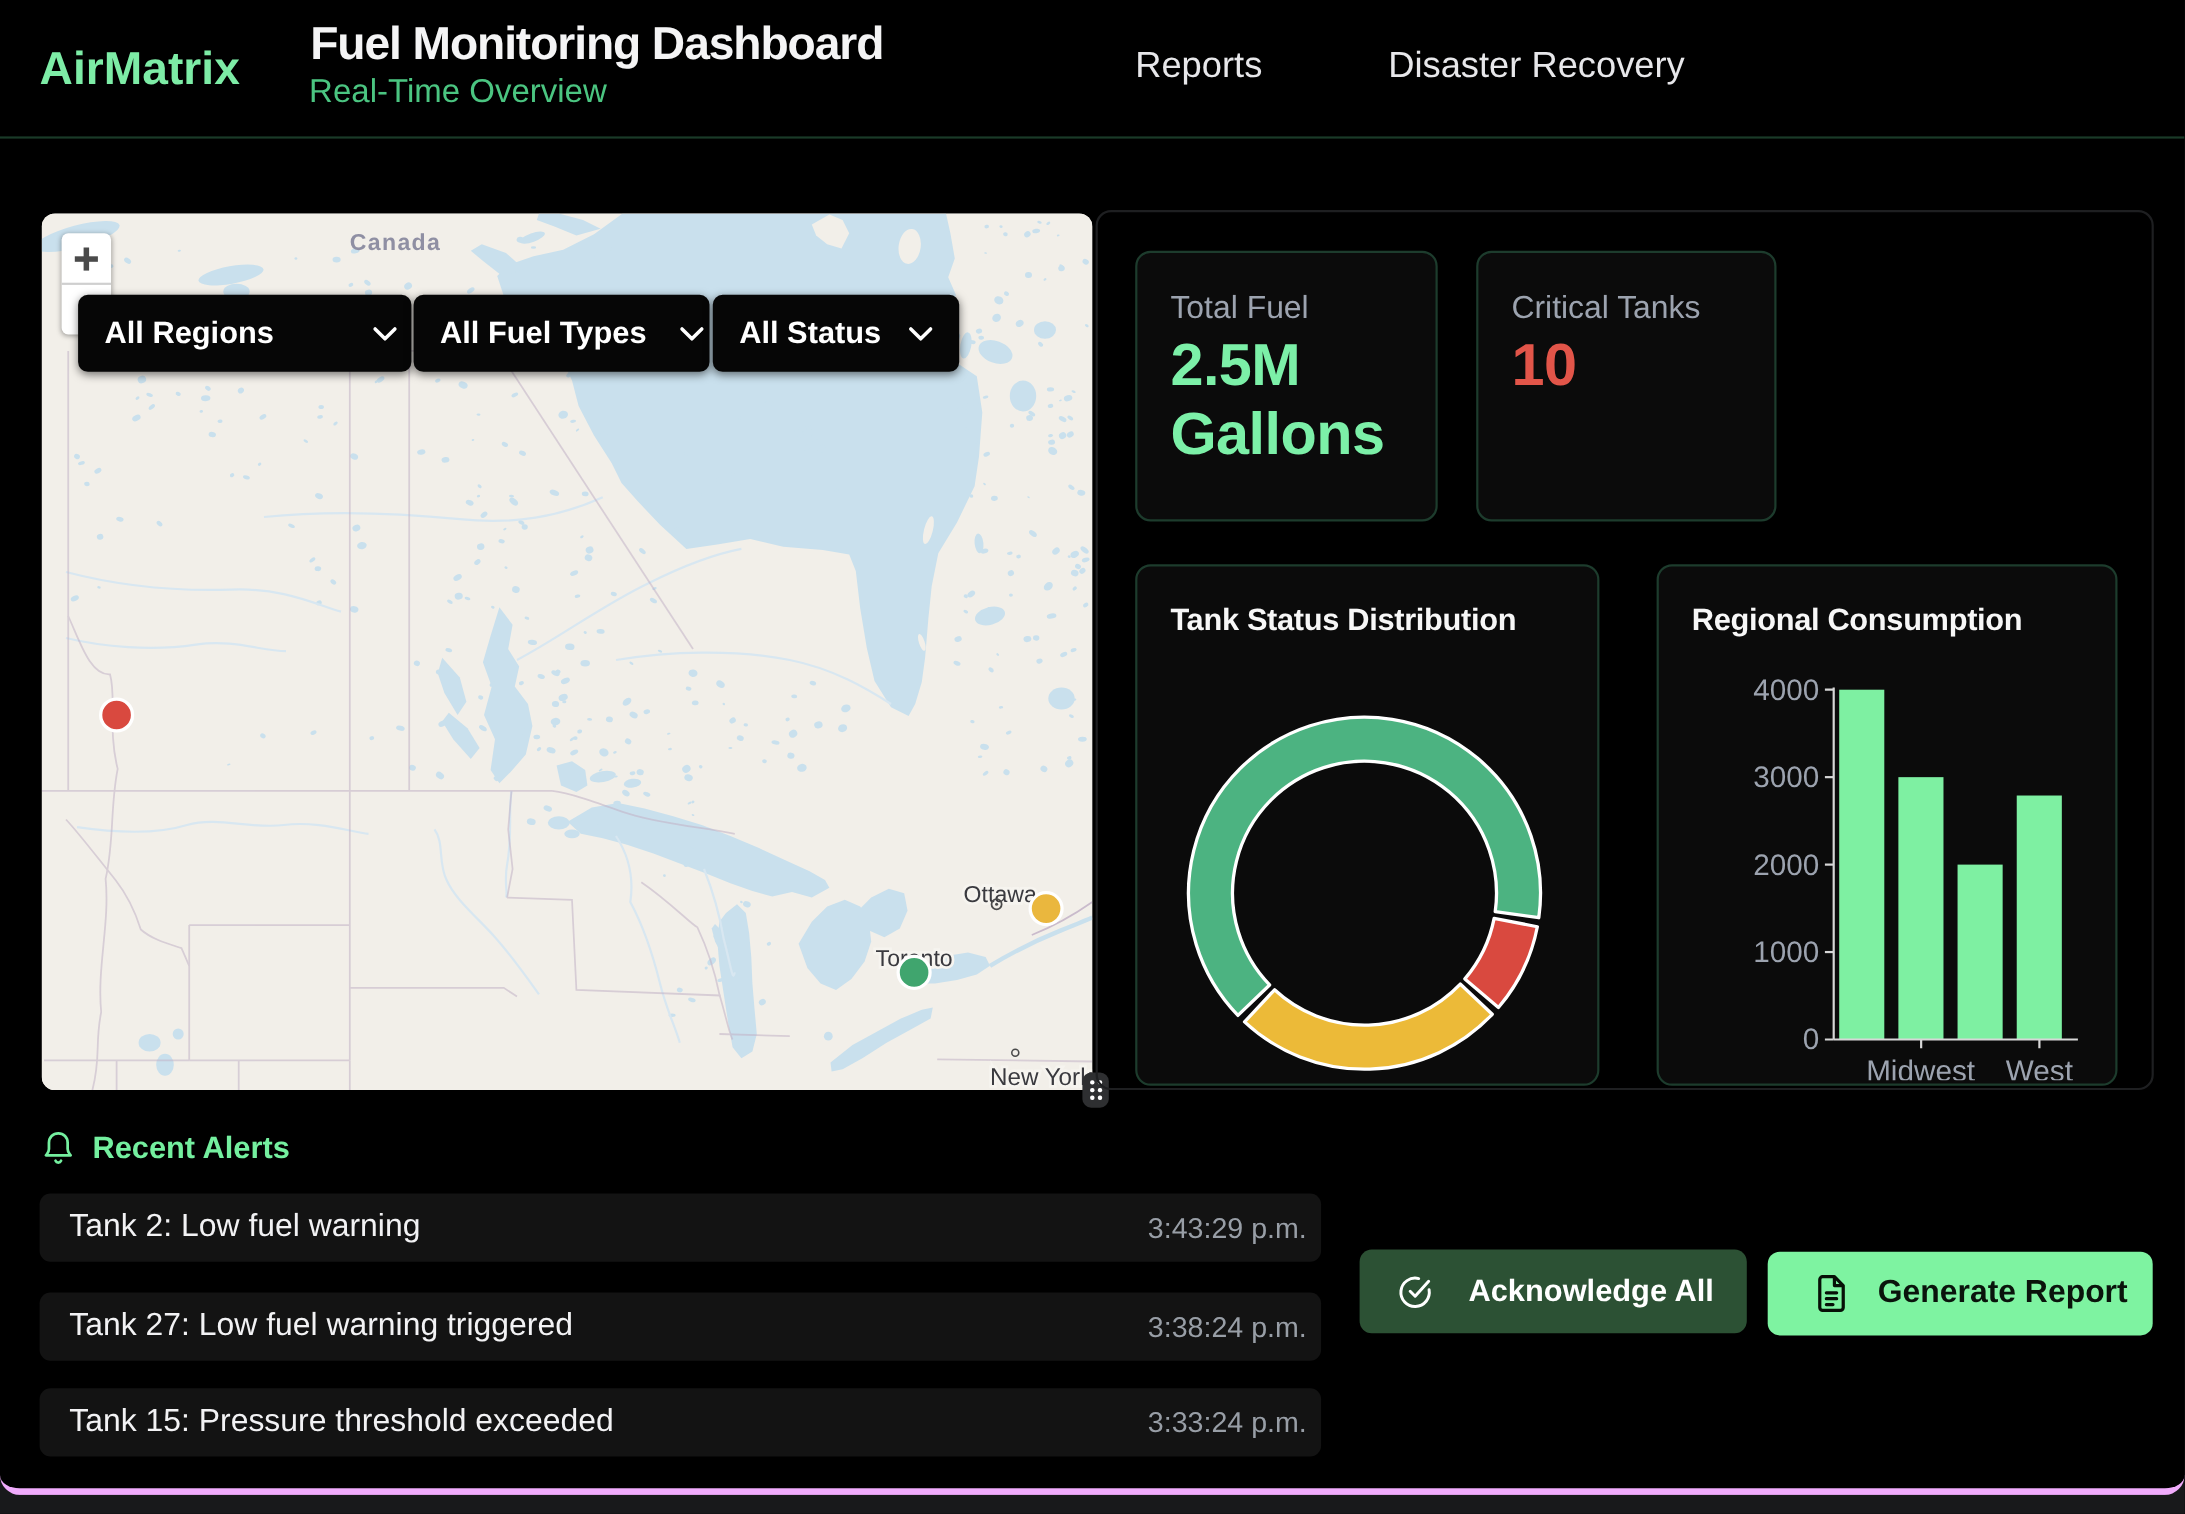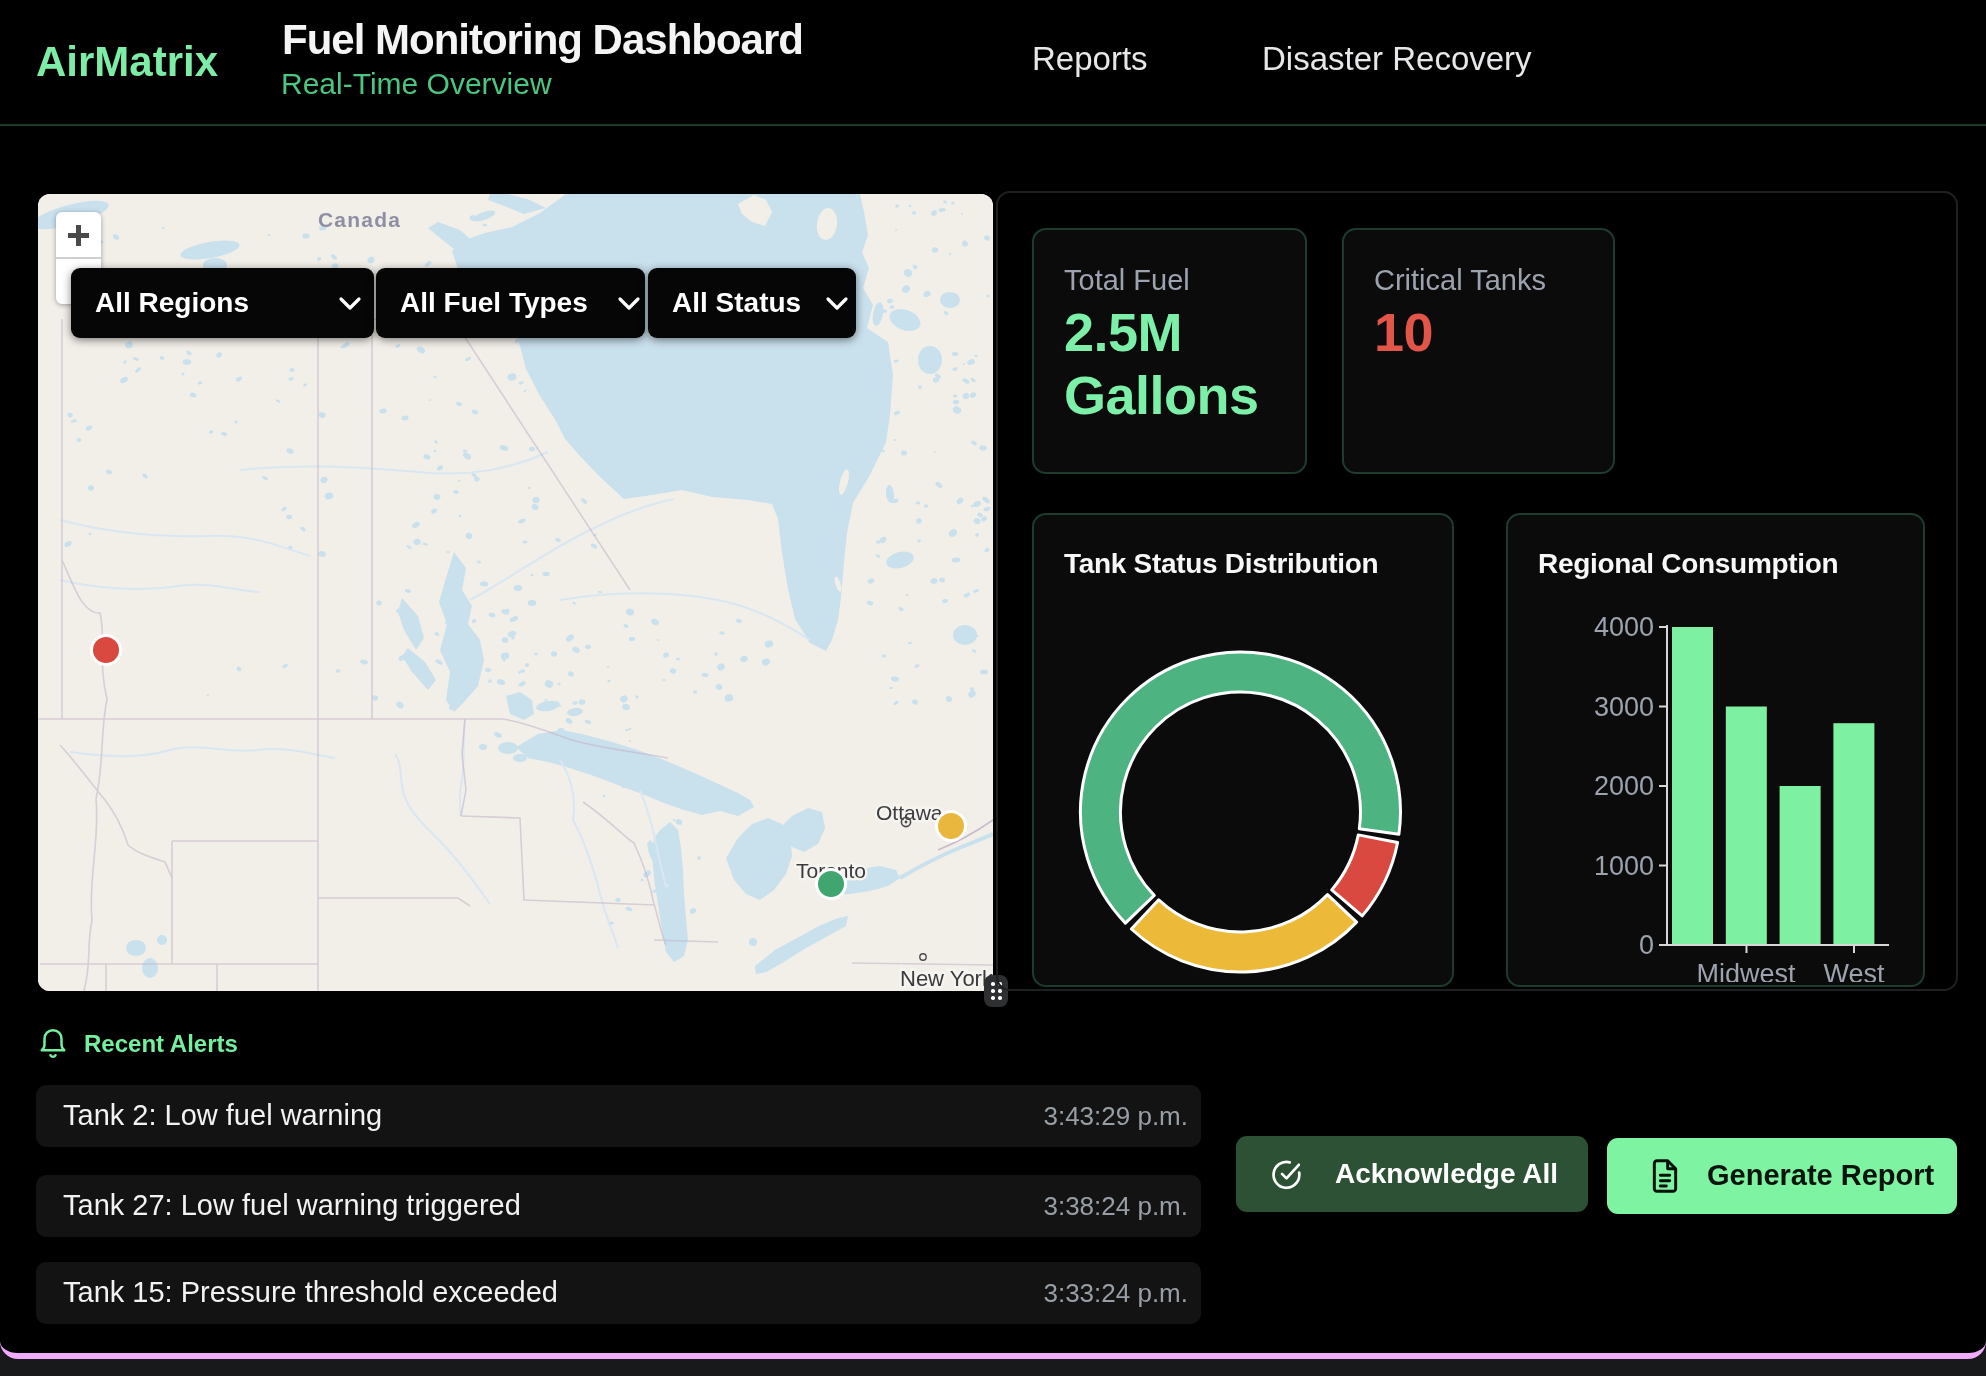--- a/index.html
+++ b/index.html
@@ -25,21 +25,21 @@
   #handle { position:absolute; left:984px; top:975px; width:24px; height:32px; background:#2e2f31; border-radius:8px; }
   #handle i { position:absolute; width:3.6px; height:3.6px; border-radius:50%; background:#fff; }
   
   #rpanel { position:absolute; left:996px; top:191px; width:962px; height:800px; border:2px solid #1e1f21; border-radius:14px; }
   .scard { position:absolute; top:35px; height:246px; background:#0b0b0b; border:2px solid #1d3c2d; border-radius:14px; }
   .slabel { position:absolute; left:30px; top:36px; font-size:29px; line-height:29px; color:#9ca3af; }
   .sval { position:absolute; left:30px; top:71px; font-size:54px; font-weight:bold; letter-spacing:-0.5px; line-height:63px; }
   .ccard { position:absolute; top:320px; height:474px; background:#0b0b0b; border:2px solid #1d3c2d; border-radius:14px; }
   .ctitle { position:absolute; left:30px; top:33px; font-size:28px; font-weight:bold; letter-spacing:-0.3px; color:#f7f7f7; white-space:nowrap; }
   
-  #alerts-title { position:absolute; left:84px; top:1030px; font-size:24px; line-height:28px; font-weight:bold; color:#74ef9f; }
+  #alerts-title { position:absolute; left:84px; top:1030px; font-size:28px; line-height:28px; font-weight:bold; color:#74ef9f; }
   .arow { position:absolute; left:36px; width:1165px; height:62px; background:#131313; border-radius:10px; }
   .arow .t { position:absolute; left:27px; top:16px; font-size:29px; line-height:29px; color:#f2f2f4; }
   .arow .tm { position:absolute; right:13px; top:18px; font-size:26px; line-height:26px; color:#989ea6; }
   .btn { position:absolute; border-radius:11px; font-weight:bold; }
 </style>
 </head>
 <body>
 <div id="app">
 
   <div id="header">
@@ -503,21 +503,21 @@
       <div class="div"></div>
     </div>
   <div class="dd" style="left:71px; width:303px;"><span style="margin-left:24px;">All Regions</span>
     <svg style="left:266px;" width="26" height="15" viewBox="0 0 26 15">
         <path d="M4 3 L13 12 L22 3" fill="none" stroke="#fff" stroke-width="3.2" stroke-linecap="round" stroke-linejoin="round"></path>
       </svg></div>
   <div class="dd" style="left:376px; width:269px;"><span style="margin-left:24px;">All Fuel Types</span>
     <svg style="left:240px;" width="26" height="15" viewBox="0 0 26 15">
         <path d="M4 3 L13 12 L22 3" fill="none" stroke="#fff" stroke-width="3.2" stroke-linecap="round" stroke-linejoin="round"></path>
       </svg></div>
-  <div class="dd" style="left:648px; width:208px;"><span style="margin-left:24px;">All Status</span>
+  <div class="dd" style="left:648px; width:224px;"><span style="margin-left:24px;">All Status</span>
     <svg style="left:176px;" width="26" height="15" viewBox="0 0 26 15">
         <path d="M4 3 L13 12 L22 3" fill="none" stroke="#fff" stroke-width="3.2" stroke-linecap="round" stroke-linejoin="round"></path>
       </svg></div>
   <div class="marker" style="left:89.5px; top:634px; background:#d9493f;"></div>
   <div class="marker" style="left:935px; top:810px; background:#eab73e;"></div>
   <div class="marker" style="left:815px; top:868px; background:#40a56e;"></div>
   <div id="handle">
     <i style="left:7px; top:7px;"></i>
       <i style="left:14px; top:7px;"></i>
     <i style="left:7px; top:14px;"></i>

